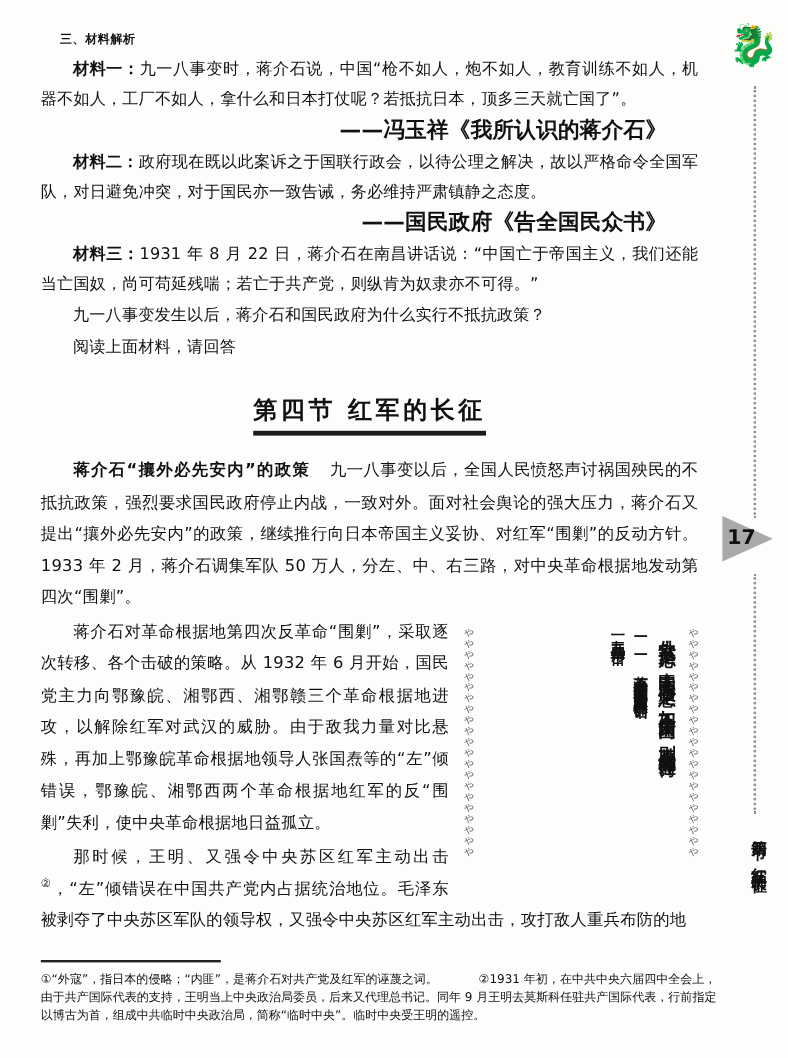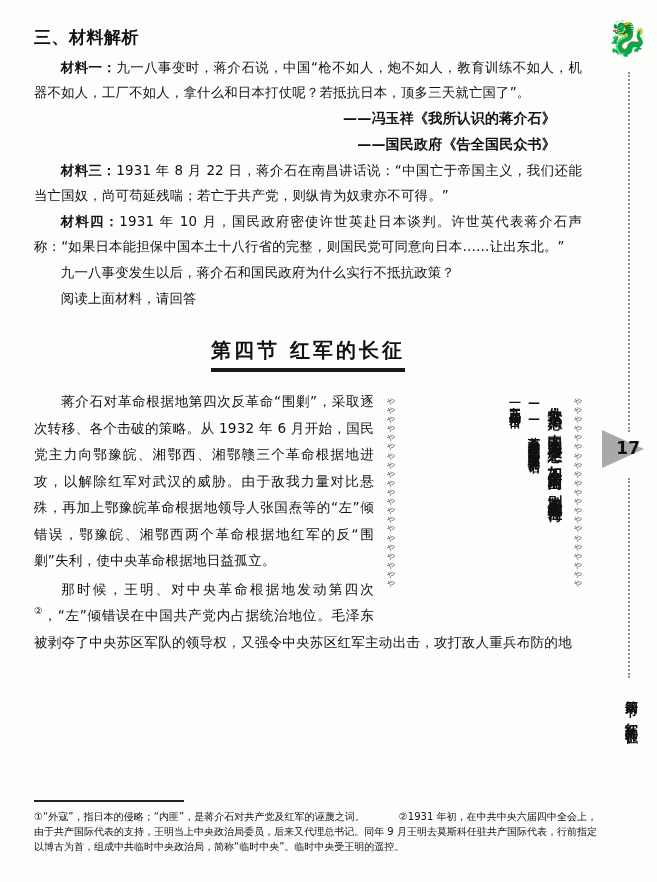--- a/index.html
+++ b/index.html
@@ -53,21 +53,21 @@
     height: 0;
     border-top: 19px solid transparent;
     border-bottom: 19px solid transparent;
     border-left: 42px solid #a9a9a9;
   }
   .page-number-tab .pn {
     position: absolute;
     top: -11px;
     left: -38px;
     width: 34px;
-    text-align: right;
+    text-align: left;
     font-family: "DejaVu Sans", "Liberation Sans", sans-serif;
     font-weight: 700;
     font-size: 17px;
     color: #111;
   }
   .rail-line-lower {
     position: absolute;
     top: 478px;
     left: 28px;
     width: 0;
@@ -98,38 +98,38 @@
     padding: 26px 18px 0 34px;
     box-sizing: border-box;
   }
 
   .cn {
     font-family: "DejaVu Sans", "Liberation Sans", sans-serif;
     color: #111;
   }
 
   .sec-heading {
-    font-size: 17px;
+    font-size: 10px;
     font-weight: 700;
     letter-spacing: 0.5px;
-    margin: 0 0 6px 0;
+    margin: 0 0 6px 16px;
   }
 
   .para {
     font-size: 13.4px;
     line-height: 25px;
     margin: 0 0 1px 0;
     text-align: justify;
     letter-spacing: 0.2px;
   }
   .para.indent2 { text-indent: 2em; }
   .bold { font-weight: 700; }
 
   .attrib {
-    font-size: 14px;
+    font-size: 18px;
     line-height: 24px;
     text-align: right;
     font-weight: 700;
     margin: 0 26px 2px 0;
     letter-spacing: 0.2px;
   }
 
   
   .section-title-wrap {
     margin: 26px 0 16px 0;
@@ -268,49 +268,50 @@
     <div class="running-head cn">第四节  红军的长征</div>
   </div>
 
   <div class="content">
 
     <div class="sec-heading cn">三、材料解析</div>
 
     <p class="para cn indent2"><span class="bold">材料一：</span><span>九一八事变时，蒋介石说，中国“枪不如人，炮不如人，教育训练不如人，机器不如人，工厂不如人，拿什么和日本打仗呢？若抵抗日本，顶多三天就亡国了”。</span></p>
     <p class="attrib cn">——冯玉祥《我所认识的蒋介石》</p>
 
+    <p class="para cn indent2"><span class="bold">材料二：</span><span>政府现在既以此案诉之于国联行政会，以待公理之解决，故以严格命令全国军队，对日避免冲突，对于国民亦一致告诫，务必维持严肃镇静之态度。</span></p>
     <p class="attrib cn">——国民政府《告全国民众书》</p>
 
     <p class="para cn indent2"><span class="bold">材料三：</span><span>1931 年 8 月 22 日，蒋介石在南昌讲话说：“中国亡于帝国主义，我们还能当亡国奴，尚可苟延残喘；若亡于共产党，则纵肯为奴隶亦不可得。”</span></p>
 
-    <p class="para cn indent2"><span class="bold">材料四：</span><span>1931 年 10 月，国民政府密使许世英赴日本谈判。许世英代表蒋介石声称：“如果日本能担保中国本土十八行省的完整，则国民党可同意向日本……让出东北。”</span></p>
 
     <p class="para cn indent2">九一八事变发生以后，蒋介石和国民政府为什么实行不抵抗政策？</p>
     <p class="para cn indent2">阅读上面材料，请回答</p>
 
     <div class="section-title-wrap">
       <span class="section-title cn">第四节  红军的长征</span>
     </div>
 
     <div class="body-block">
 
+      <p class="body-para cn"><span class="lead-run">蒋介石“攘外必先安内”的政策</span><span class="lead-gap"></span><span>九一八事变以后，全国人民愤怒声讨祸国殃民的不抵抗政策，强烈要求国民政府停止内战，一致对外。面对社会舆论的强大压力，蒋介石又提出“攘外必先安内”的政策，继续推行向日本帝国主义妥协、对红军“围剿”的反动方针。1933 年 2 月，蒋介石调集军队 50 万人，分左、中、右三路，对中央革命根据地发动第四次“围剿”。</span></p>
 
       <div class="quote-box">
         <div class="quote-edge left cn">ややややややややややややややややややややや</div>
         <div class="quote-edge right cn">ややややややややややややややややややややや</div>
         <div class="quote-inner">
           <div class="quote-col quote-vtext cn"><span>外寇不足虑，内匪实为心腹之患，如不肃清内匪，则决不能御外侮</span><span>①</span><span>。</span></div>
           <div class="quote-col quote-src cn">——蒋介石对围剿红军的国民党将领的训话</div>
           <div class="quote-col quote-date cn">一九三三年四月十日</div>
         </div>
       </div>
 
       <p class="body-para cn">蒋介石对革命根据地第四次反革命“围剿”，采取逐次转移、各个击破的策略。从 1932 年 6 月开始，国民党主力向鄂豫皖、湘鄂西、湘鄂赣三个革命根据地进攻，以解除红军对武汉的威胁。由于敌我力量对比悬殊，再加上鄂豫皖革命根据地领导人张国焘等的“左”倾错误，鄂豫皖、湘鄂西两个革命根据地红军的反“围剿”失利，使中央革命根据地日益孤立。</p>
 
-      <p class="body-para cn"><span>那时候，王明、对中央革命根据地发动第四次</span><sup class="fn">②</sup><span>，“左”倾错误在中国共产党内占据统治地位。毛泽东被剥夺了中央苏区军队的领导权，又强令中央苏区红军主动出击，攻打敌人重兵布防的地</span></p>
+      <p class="body-para cn"><span>那时候，王明、又强令中央苏区红军主动出击</span><sup class="fn">②</sup><span>，“左”倾错误在中国共产党内占据统治地位。毛泽东被剥夺了中央苏区军队的领导权，又强令中央苏区红军主动出击，攻打敌人重兵布防的地</span></p>
     </div>
 
   </div>
 
   <div class="footnotes">
     <div class="fn-rule"></div>
     <div class="fn-row cn">
       <span>①</span><span>“外寇”，指日本的侵略；“内匪”，是蒋介石对共产党及红军的诬蔑之词。</span><span class="fn-gap"></span><span>②</span><span>1931 年初，在中共中央六届四中全会上，由于共产国际代表的支持，王明当上中央政治局委员，后来又代理总书记。同年 9 月王明去莫斯科任驻共产国际代表，行前指定以博古为首，组成中共临时中央政治局，简称“临时中央”。临时中央受王明的遥控。</span>
     </div>
   </div>

